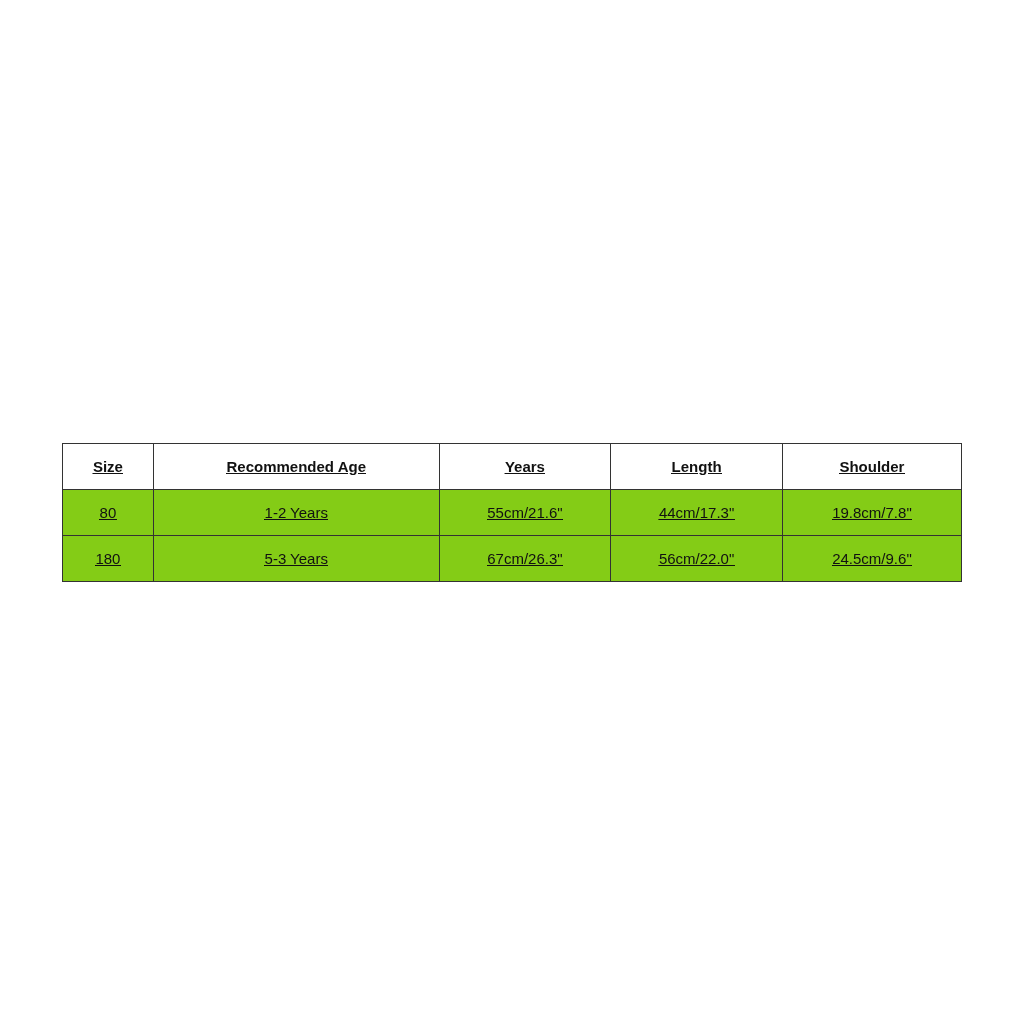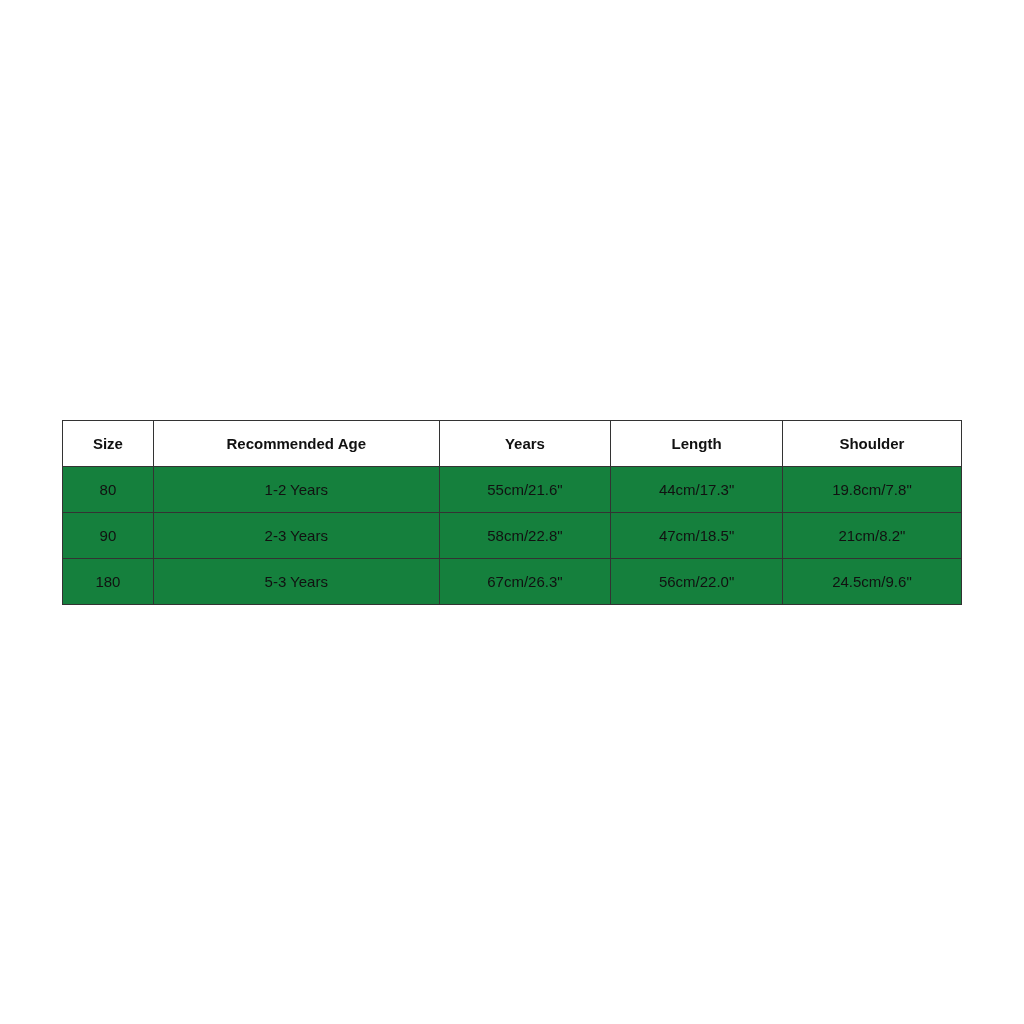--- a/index.html
+++ b/index.html
@@ -1,18 +1,19 @@
 <!DOCTYPE html>
 <html><head>
   <meta charset="utf-8">
   <style>
     * {
       margin: 0;
       padding: 0;
       box-sizing: border-box;
+      text-decoration: underline;
     }
 
     body {
       background-color: #ffffff;
       width: 1024px;
       height: 1024px;
       display: flex;
       align-items: center;
       justify-content: center;
       font-family: Arial, sans-serif;
@@ -37,21 +38,21 @@
       color: #111;
     }
 
     th {
       font-weight: bold;
       background-color: #ffffff;
     }
 
     td {
       font-weight: normal;
-      background-color: #15803d;
+      background-color: #84cc16;
     }
   </style>
 </head>
 <body>
 
 <div class="table-container">
   <table>
     <thead>
       <tr>
         <th>Size</th>
@@ -63,27 +64,20 @@
     </thead>
     <tbody id="table-body">
     <tr>
           <td>80</td>
           <td>1-2 Years</td>
           <td>55cm/21.6"</td>
           <td>44cm/17.3"</td>
           <td>19.8cm/7.8"</td>
         </tr>
         <tr>
-          <td>90</td>
-          <td>2-3 Years</td>
-          <td>58cm/22.8"</td>
-          <td>47cm/18.5"</td>
-          <td>21cm/8.2"</td>
-        </tr>
-        <tr>
           <td>180</td>
           <td>5-3 Years</td>
           <td>67cm/26.3"</td>
           <td>56cm/22.0"</td>
           <td>24.5cm/9.6"</td>
         </tr>
       </tbody>
   </table>
 </div>
 

